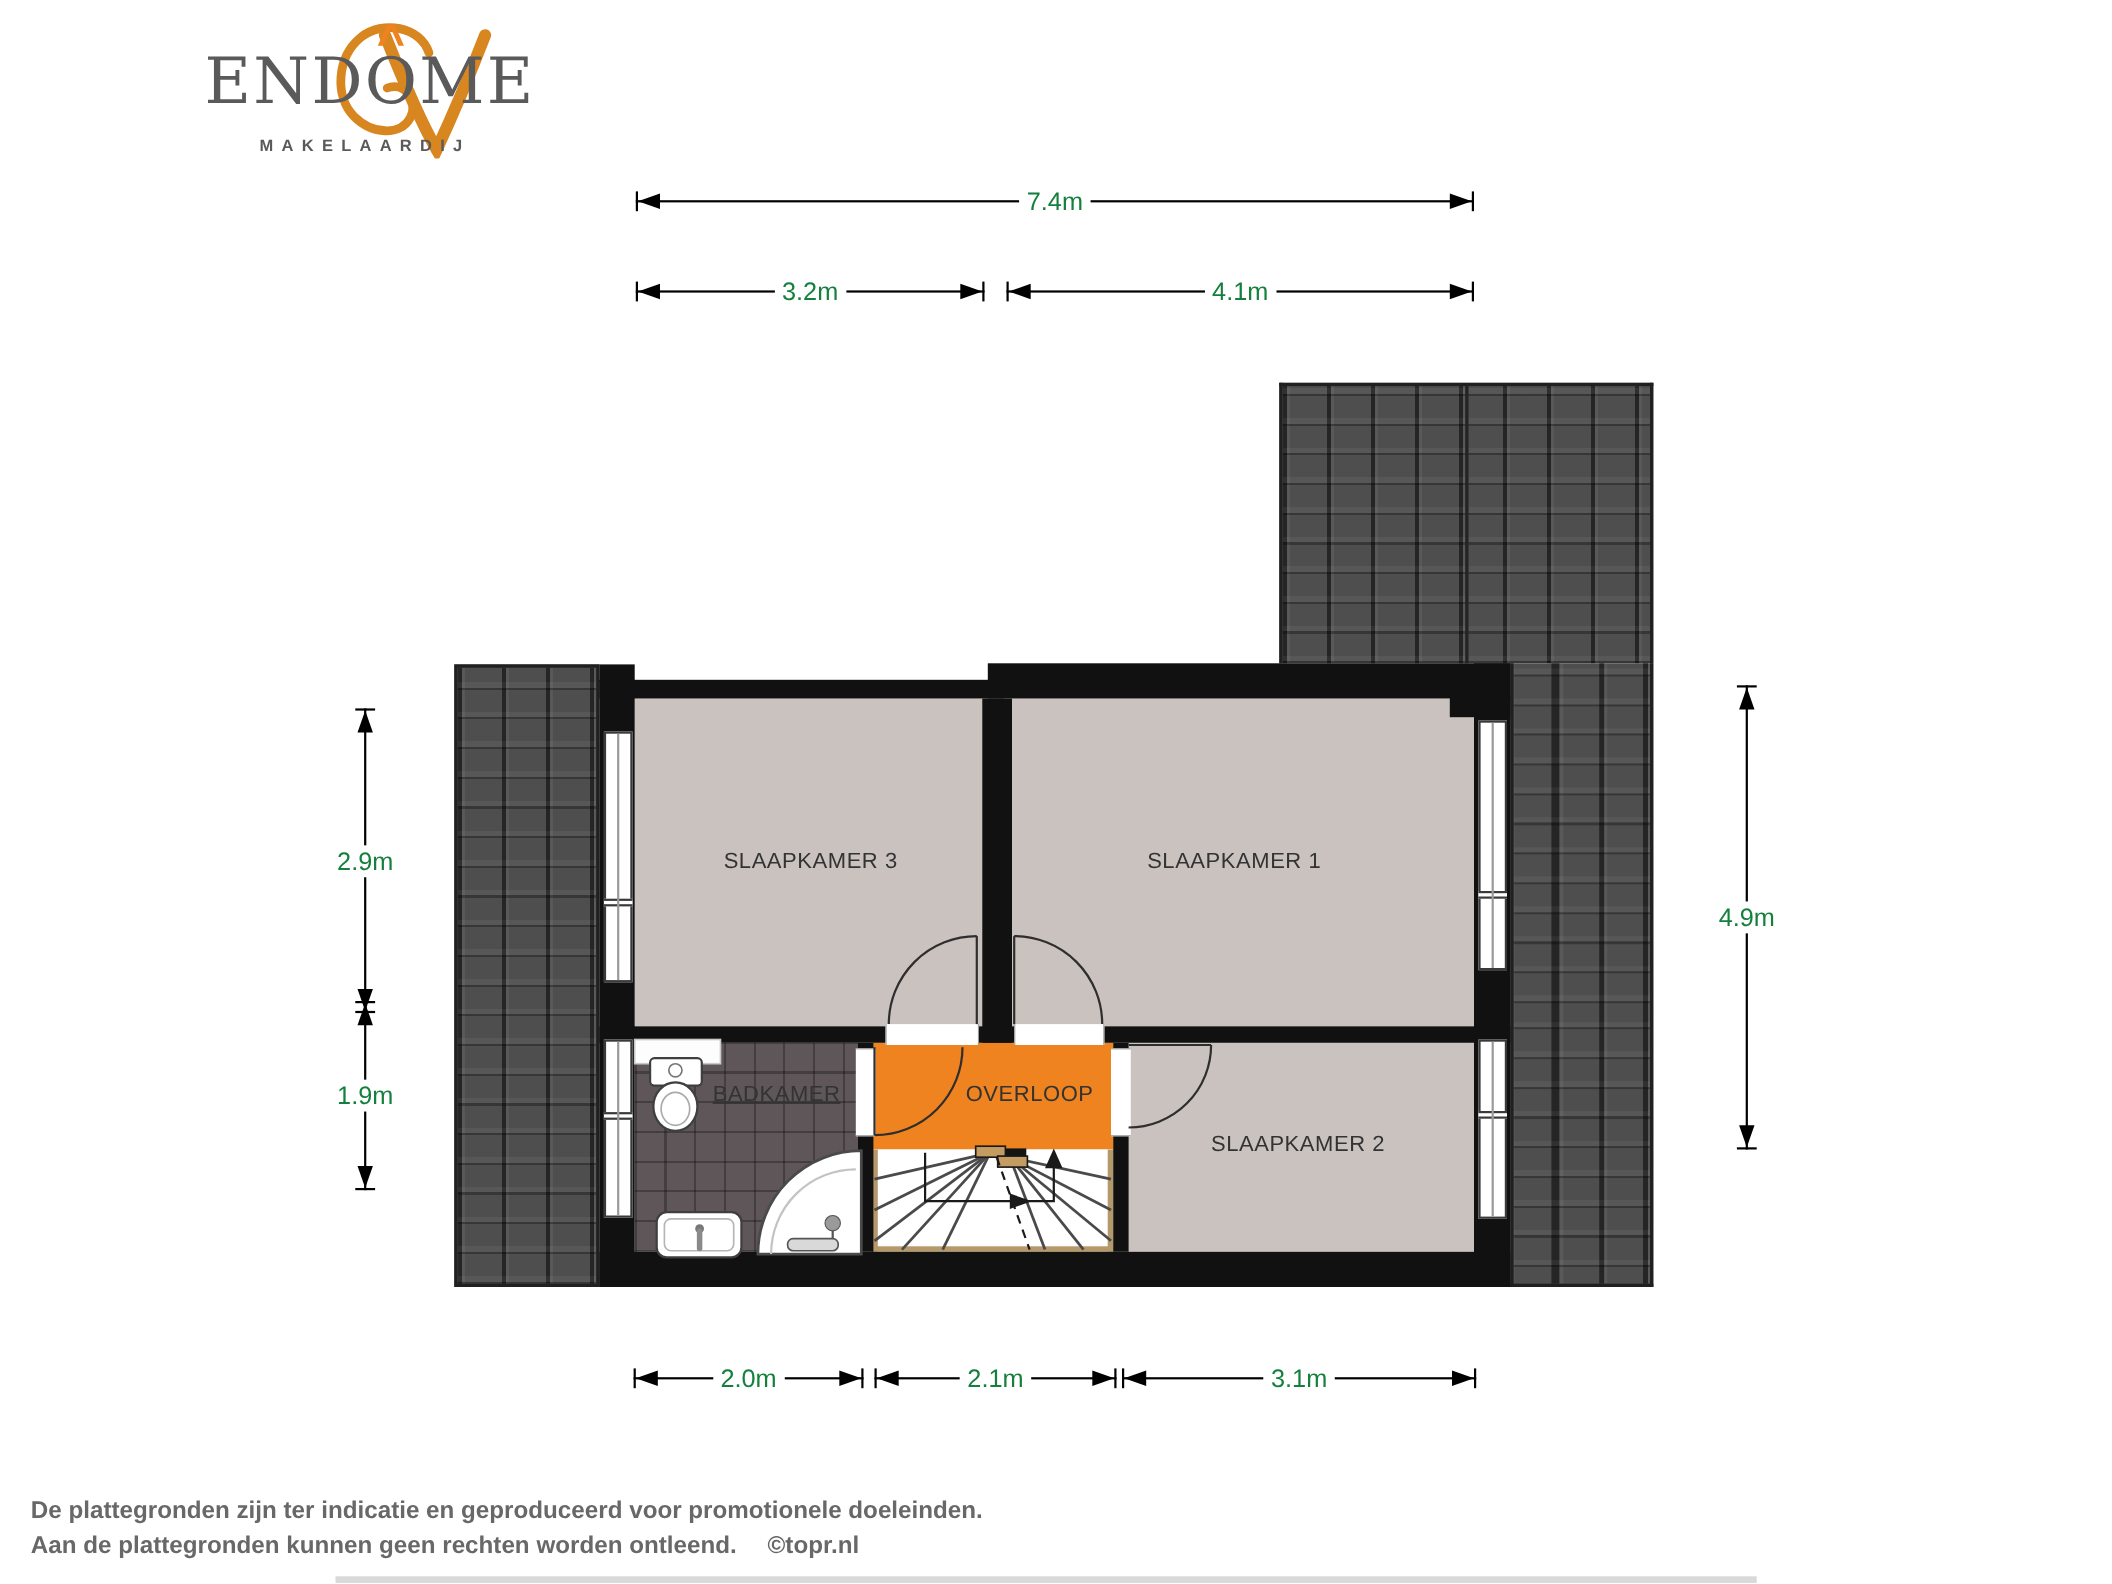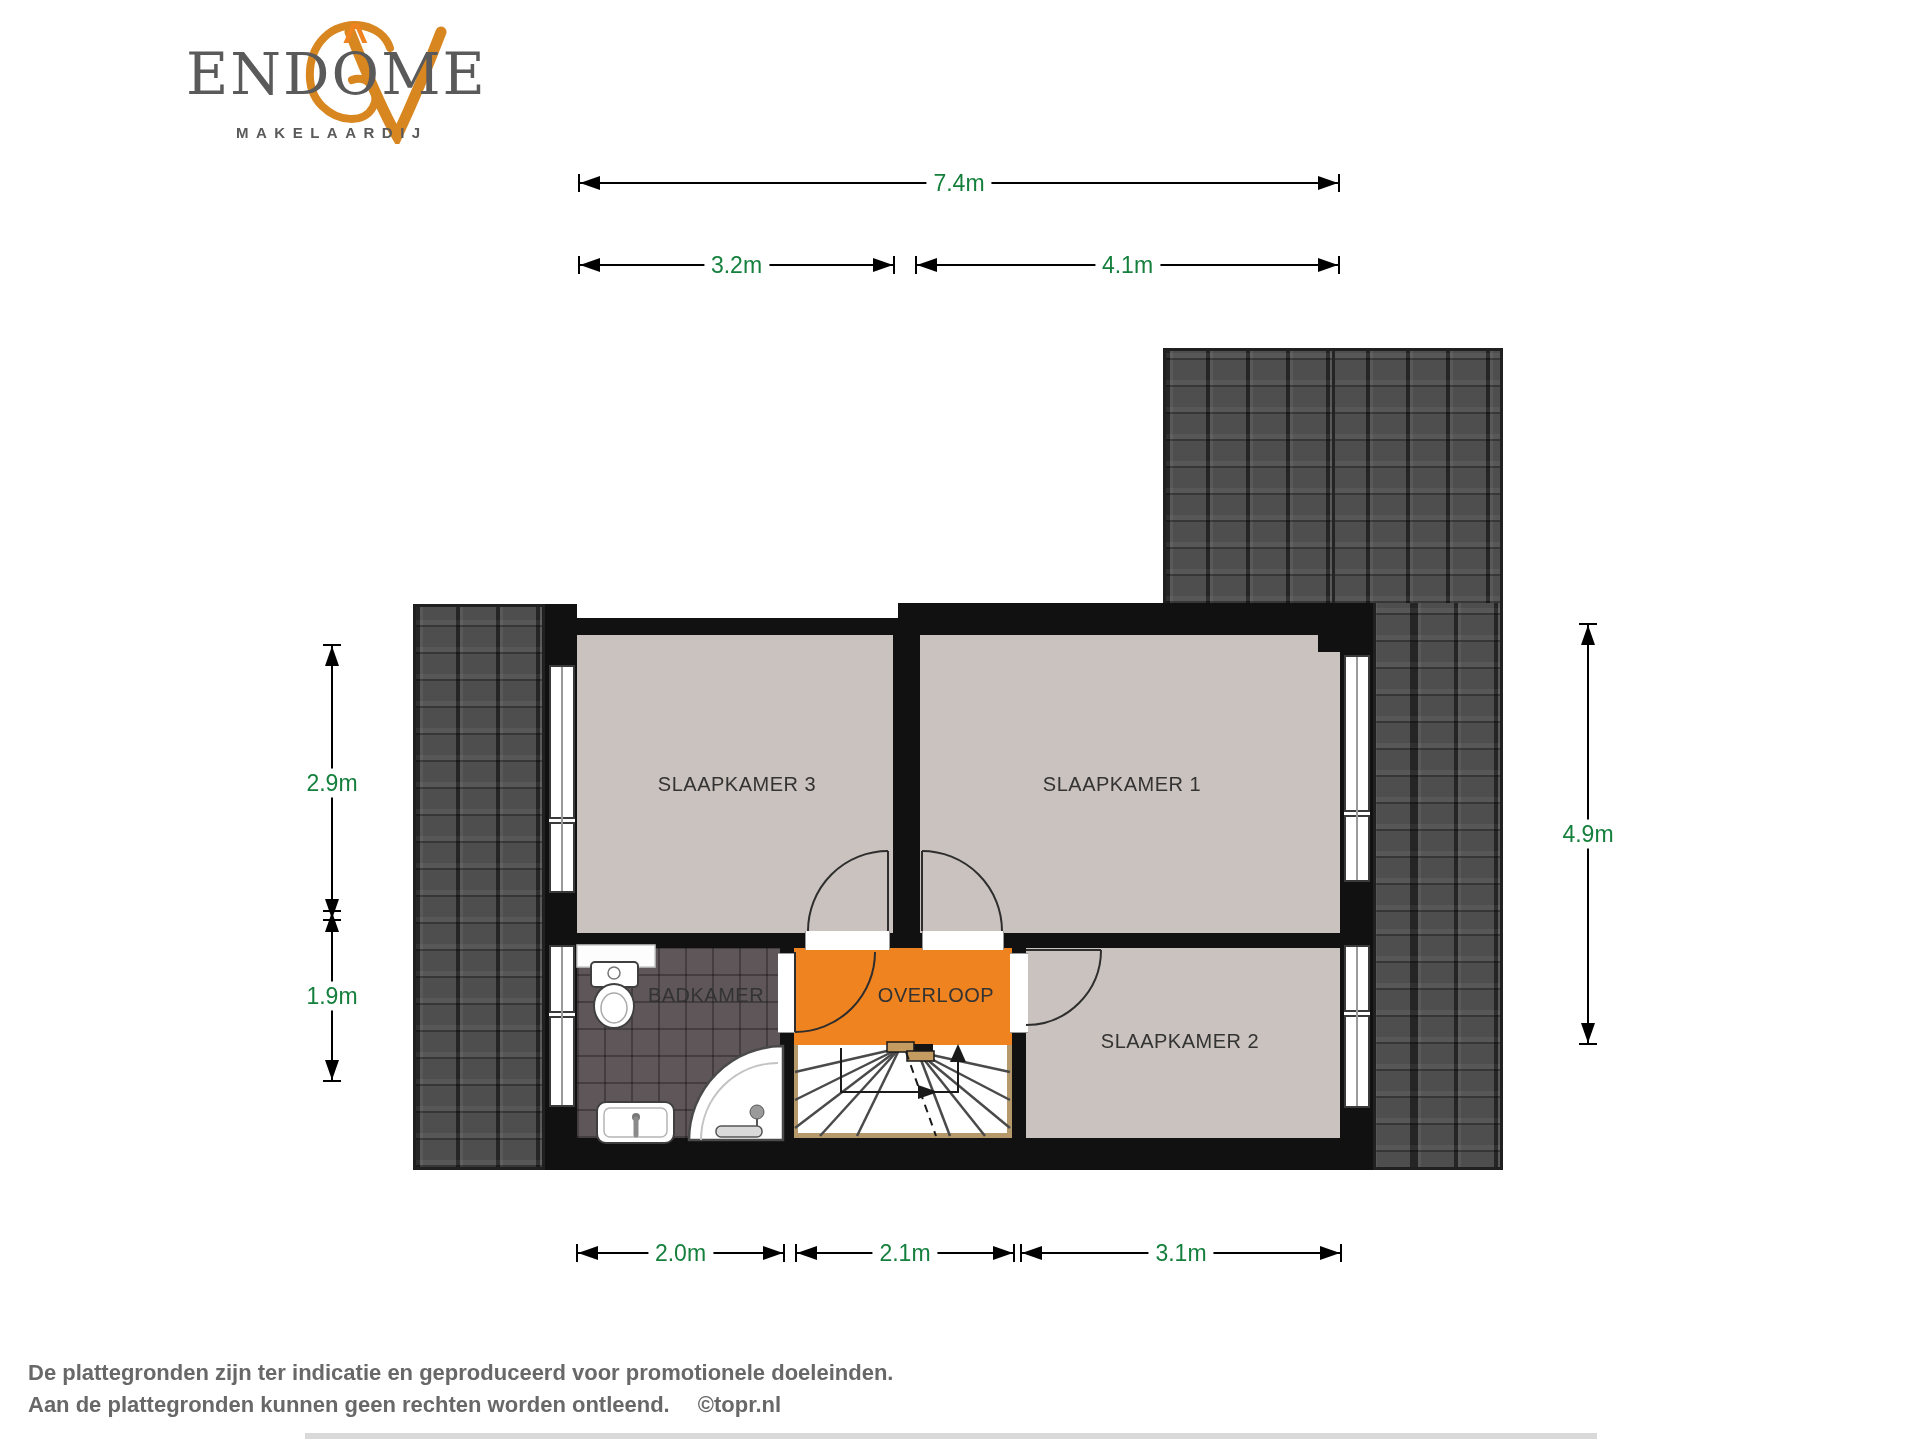--- a/index.html
+++ b/index.html
@@ -200,21 +200,21 @@
       <path d="M778,1063 A77,77 0 0 0 701,1140" fill="none" stroke="#c3c3c3" stroke-width="2"></path>
       <circle cx="757" cy="1112" r="7" fill="#9a9a9a" stroke="#555" stroke-width="1"></circle>
       <line x1="757" y1="1119" x2="757" y2="1127" stroke="#555" stroke-width="2"></line>
       <rect x="716" y="1126" width="46" height="11" rx="5" fill="#d9d9d9" stroke="#555" stroke-width="1.5"></rect>
     </g>
   </svg>
 
   <span class="room-label" style="left:737px;top:784px;">SLAAPKAMER 3</span>
   <span class="room-label" style="left:1122px;top:784px;">SLAAPKAMER 1</span>
   <span class="room-label" style="left:1180px;top:1041px;">SLAAPKAMER 2</span>
-  <span class="room-label" style="left:706px;top:995px;">BADKAMER</span>
+  <span class="room-label" style="left:706px;top:995px;text-decoration:underline;">BADKAMER</span>
   <span class="room-label" style="left:936px;top:995px;">OVERLOOP</span>
 
   <div class="dimh" style="left:578px;top:172px;width:762px;">
     <div class="dline"></div>
       <div class="cap capl"></div>
       <div class="cap capr"></div>
     <div class="ah ahl"></div>
       <div class="ah ahr"></div>
     <span class="dlabel">7.4m</span>
   </div>

